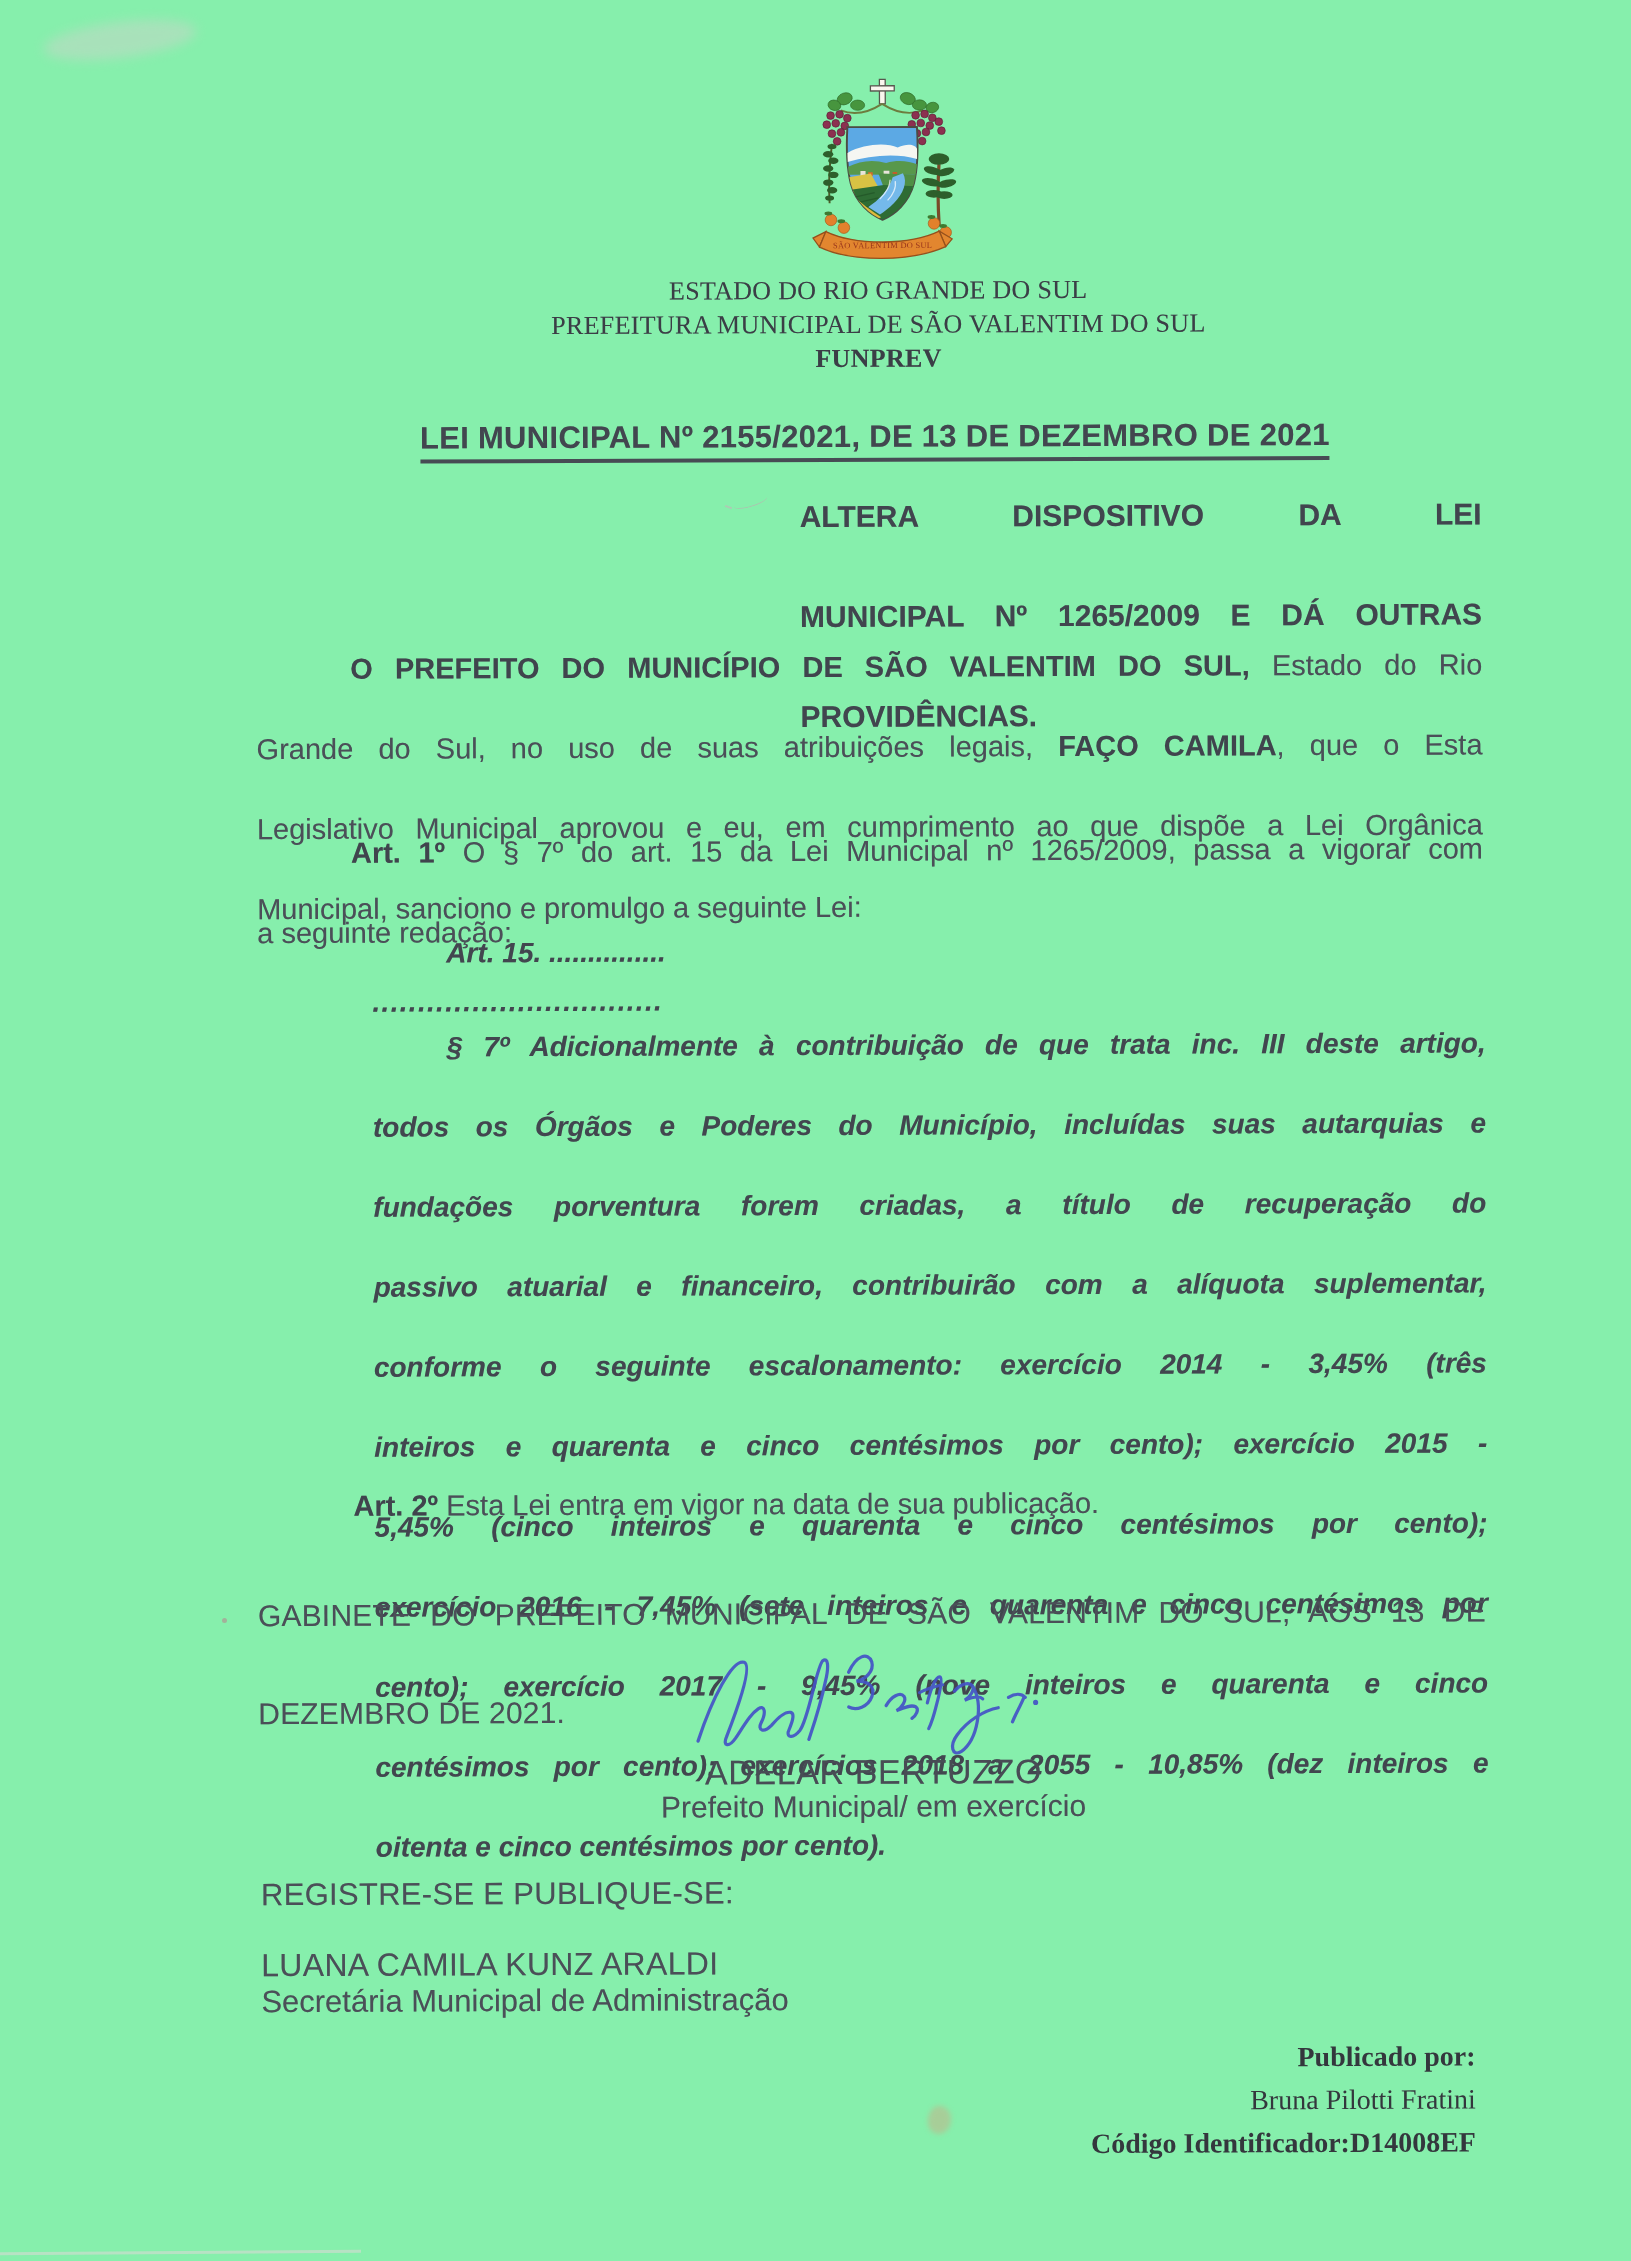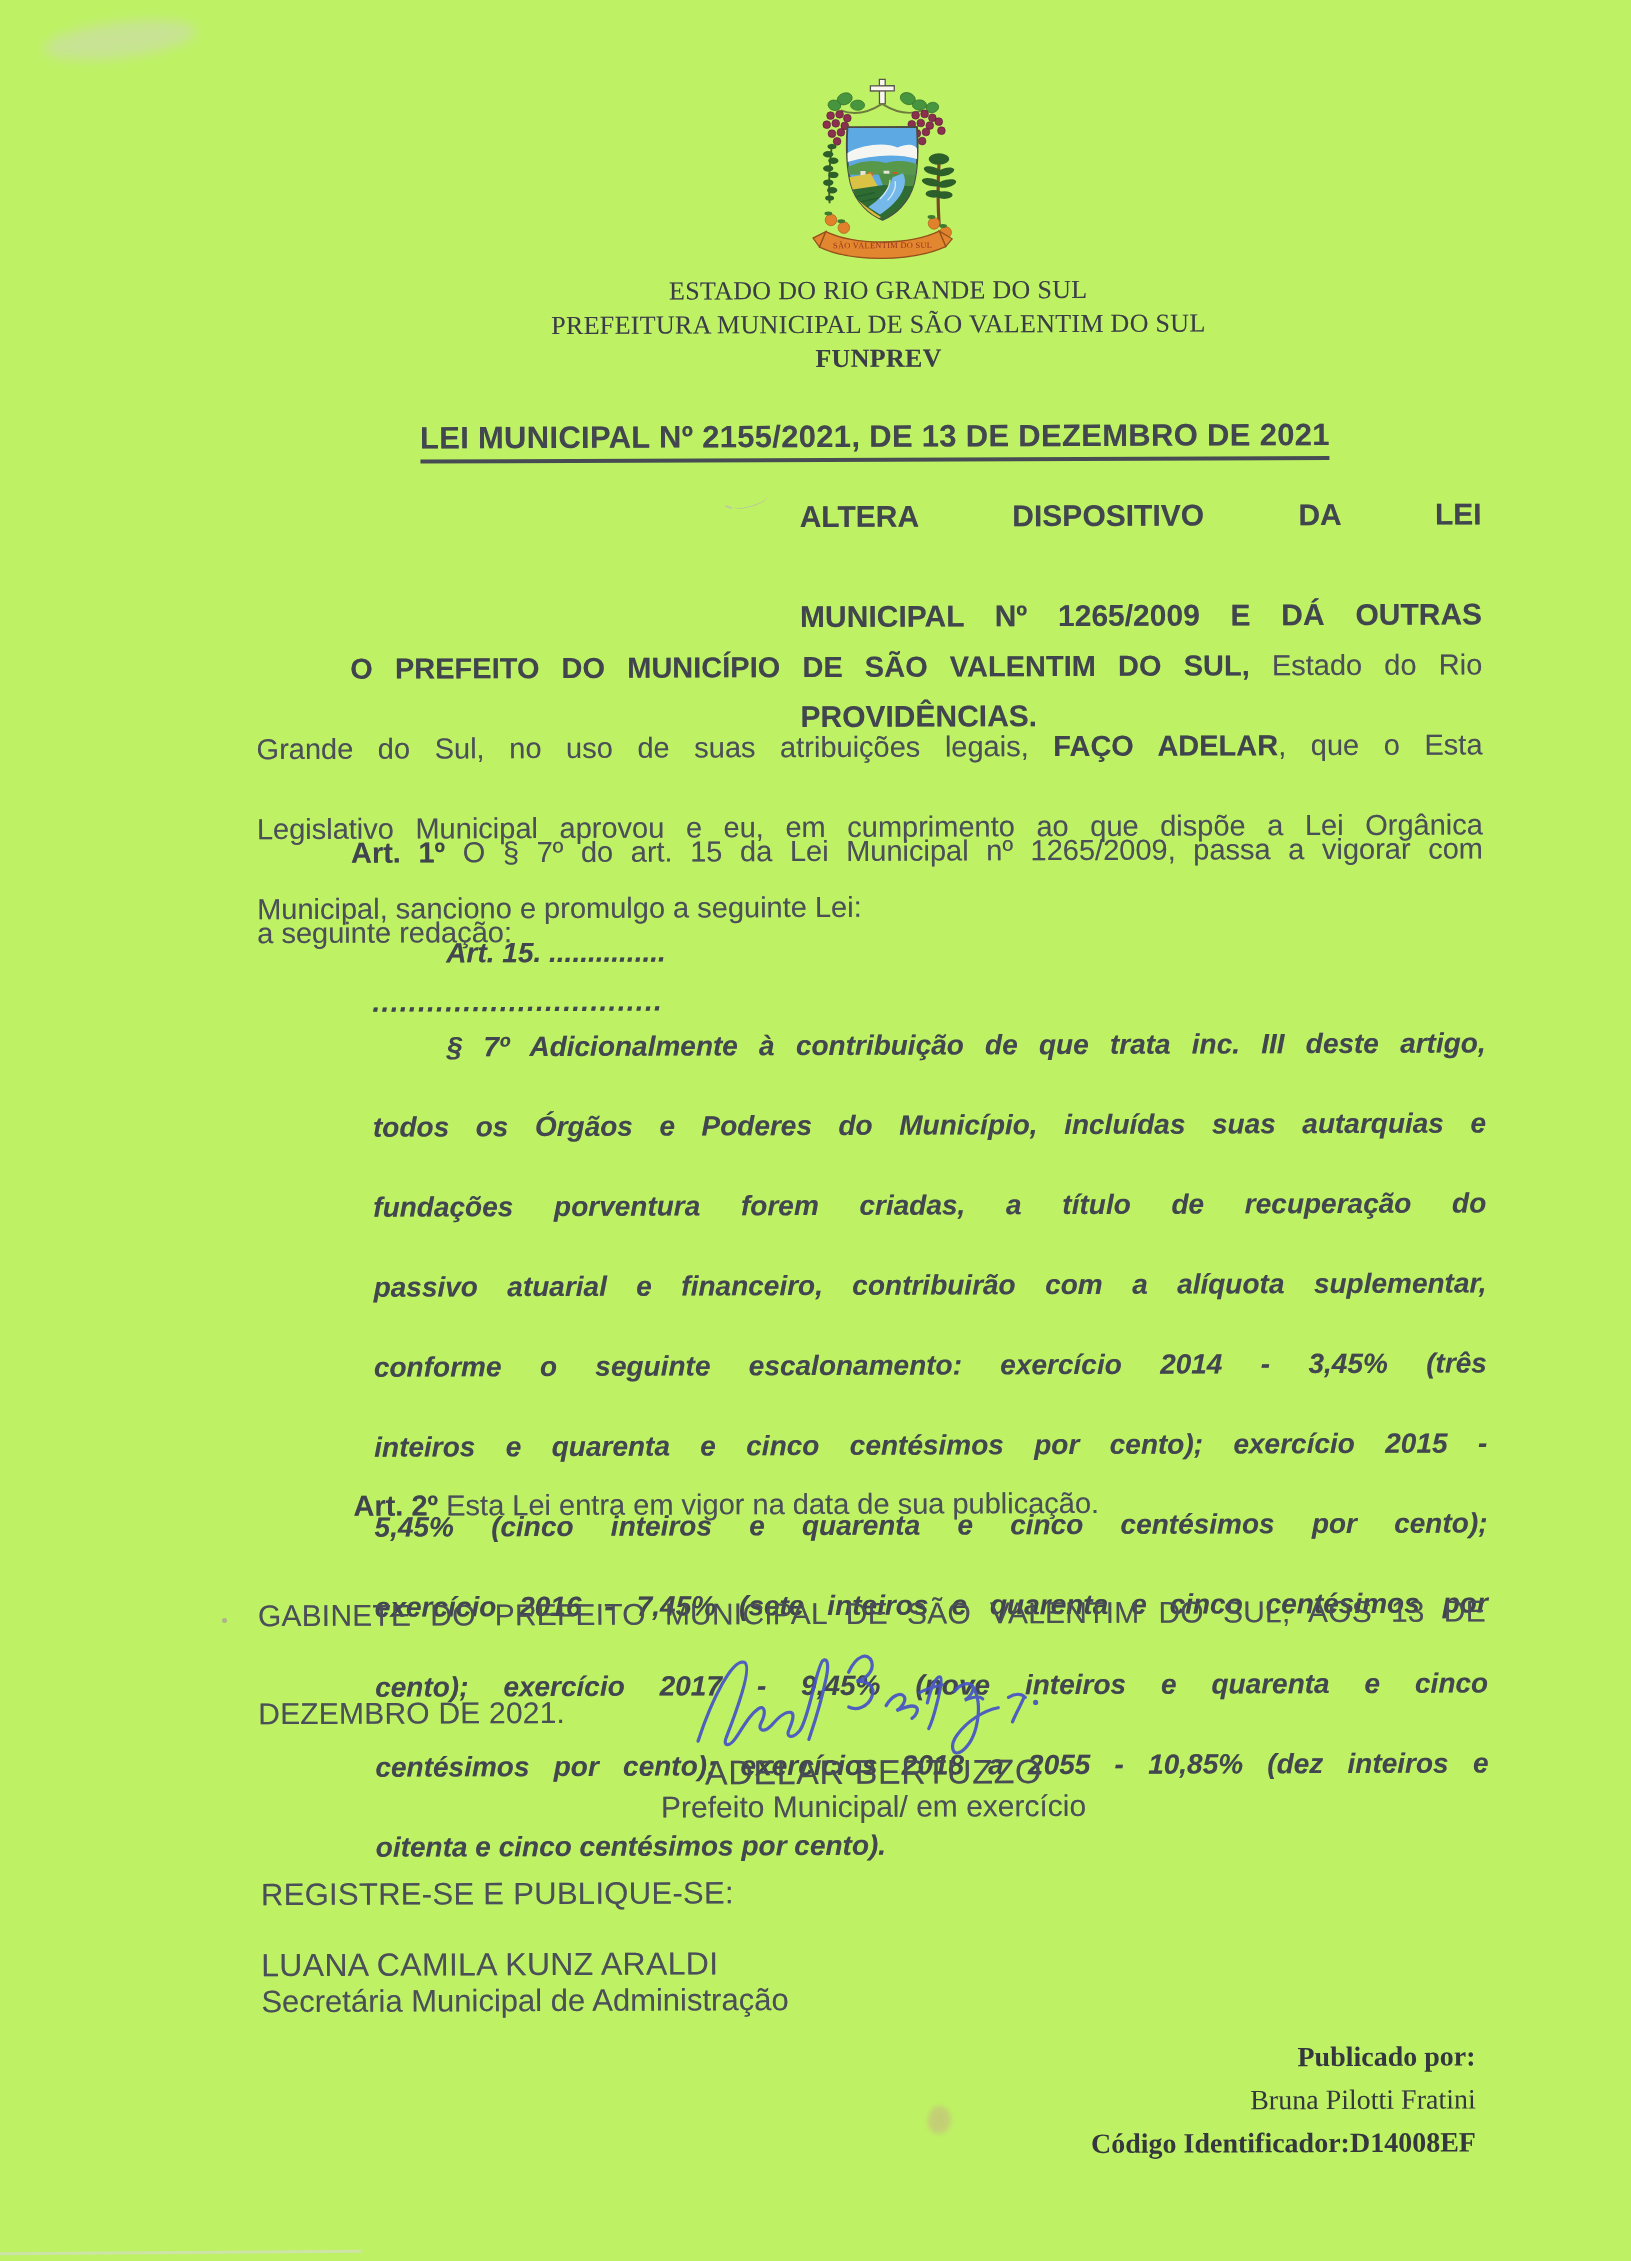--- a/index.html
+++ b/index.html
@@ -1,18 +1,18 @@
 <!DOCTYPE html>
 <html style="font-size:10.3px"><head>
 <meta charset="utf-8">
 <style>
   html,body{margin:0;padding:0;background:#e8e8e6;}
   .page{
     position:relative; width:1631px; height:2261px; overflow:hidden;
-    background:#bef264;
+    background:#86efac;
     font-family:"Liberation Sans",sans-serif;
     color:#4b4f58;
   }
   .tilt{position:absolute;left:0;top:0;width:100%;height:100%;transform:rotate(-0.22deg);transform-origin:50% 50%;}
   .abs{position:absolute;}
   .soft{text-shadow:0 0 0.6px rgba(70,74,84,.35);}
   .b{font-weight:bold;color:#40444d;}
   .jline{text-align:justify;}
   .jline::after{content:"";display:inline-block;width:100%;height:0;}
   
@@ -196,21 +196,21 @@
     </div>
 
     <div class="abs subtitle soft">
       <div class="jline">ALTERA DISPOSITIVO DA LEI</div>
       <div class="jline">MUNICIPAL Nº 1265/2009 E DÁ OUTRAS</div>
       <div>PROVIDÊNCIAS.</div>
     </div>
 
     <div class="abs pre soft">
       <div class="jline ind"><span class="b">O PREFEITO DO MUNICÍPIO DE SÃO VALENTIM DO SUL,</span><span> Estado do Rio</span></div>
-      <div class="jline"><span>Grande do Sul, no uso de suas atribuições legais, </span><span class="b">FAÇO ADELAR</span><span>, que o Esta</span></div>
+      <div class="jline"><span>Grande do Sul, no uso de suas atribuições legais, </span><span class="b">FAÇO CAMILA</span><span>, que o Esta</span></div>
       <div class="jline">Legislativo Municipal aprovou e eu, em cumprimento ao que dispõe a Lei Orgânica</div>
       <div>Municipal, sanciono e promulgo a seguinte Lei:</div>
     </div>
 
     <div class="abs art1 soft">
       <div class="jline ind"><span class="b">Art. 1º</span><span> O § 7º do art. 15 da Lei Municipal nº 1265/2009,  passa a vigorar com</span></div>
       <div>a seguinte redação:</div>
     </div>
 
     <div class="abs quote soft">

